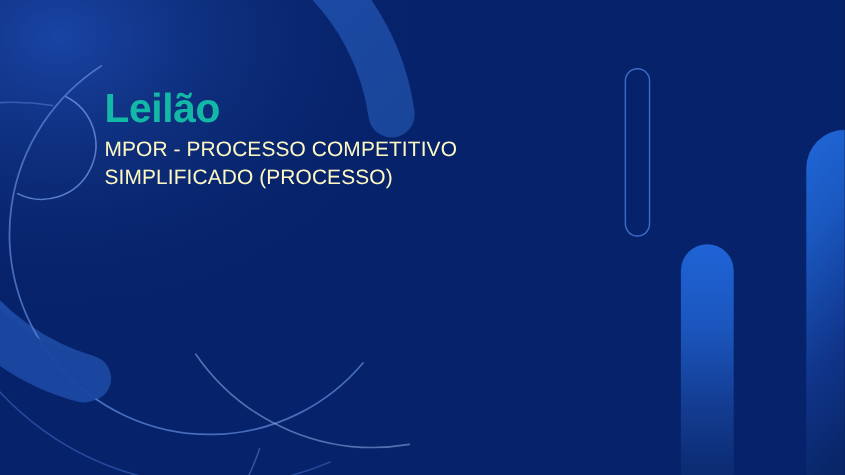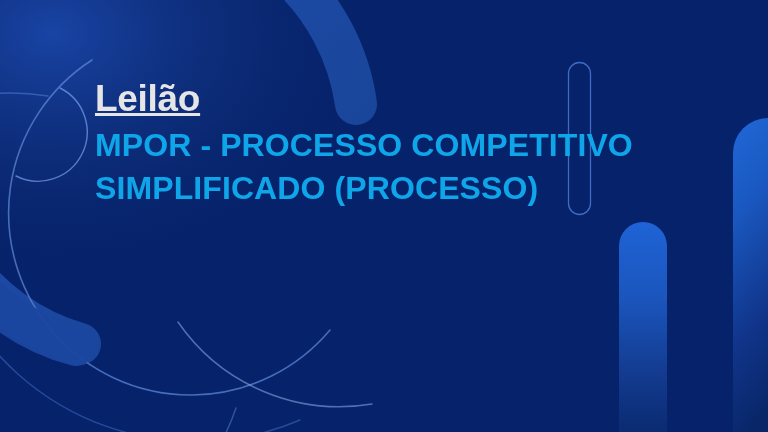--- a/index.html
+++ b/index.html
@@ -27,31 +27,30 @@
   #text-block {
     position: absolute;
     left: 95px;
     top: 80px;
     width: 620px;
     z-index: 5;
   }
   #title {
     font-size: 37px;
     font-weight: bold;
-    color: #e5e5e5;
+    color: #14b8a6;
     line-height: 1.0;
     letter-spacing: -0.3px;
     margin: 0 0 7px 0;
     white-space: nowrap;
-    text-decoration: underline;
   }
   .subtitle-line {
-    font-size: 32px;
-    font-weight: 700;
-    color: #0ea5e9;
+    font-size: 19px;
+    font-weight: 400;
+    color: #fef9c3;
     line-height: 1.33;
     letter-spacing: 0.1px;
     white-space: nowrap;
   }
 </style>
 </head>
 <body>
 
 <div id="banner">
 

